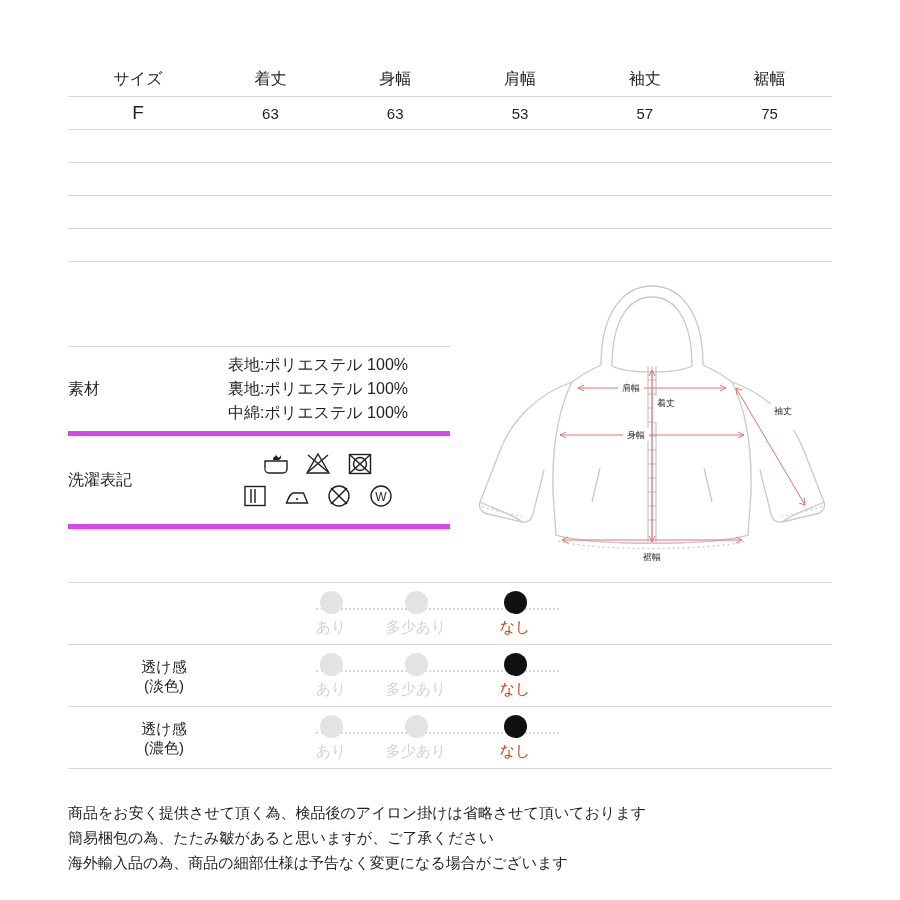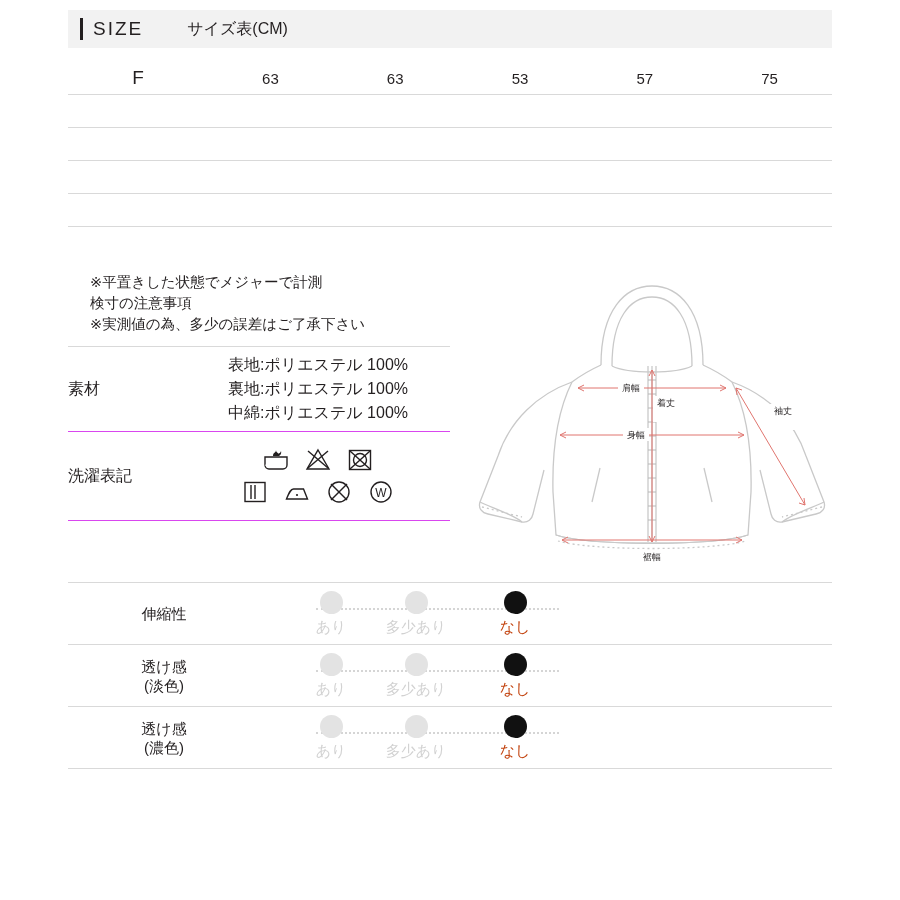--- a/index.html
+++ b/index.html
@@ -101,21 +101,21 @@
   .spec-table {
     position: absolute;
     left: 68px;
     top: 346px;
     width: 382px;
     border-collapse: collapse;
     table-layout: fixed;
   }
   .spec-table td {
     border-top: 1px solid #d9d9d9;
-    border-bottom: 1px solid #d946ef;
+    border-bottom: 5px solid #d946ef;
     padding: 0;
     vertical-align: middle;
     font-size: 16px;
     color: #231f20;
   }
   .spec-table td.key {
     width: 118px;
     text-align: left;
   }
   .spec-table td.val {
@@ -231,36 +231,39 @@
     line-height: 25px;
     color: #231f20;
     white-space: pre-line;
   }
 </style>
 </head>
 <body>
 
 <div class="page">
 
-  <div class="size-header">
-    <div class="size-bar"></div>
-    <div class="size-label">SIZE</div>
-    <div class="size-sub">サイズ表(CM)</div>
-  </div>
 
   <table class="meas-table">
     <colgroup>
       <col class="c0">
         <col>
         <col>
         <col>
         <col>
         <col>
     </colgroup>
     <tbody>
+      <tr class="head">
+        <td>サイズ</td>
+        <td>着丈</td>
+        <td>身幅</td>
+        <td>肩幅</td>
+        <td>袖丈</td>
+        <td>裾幅</td>
+      </tr>
       <tr class="values">
         <td class="size-col">F</td>
         <td>63</td>
         <td>63</td>
         <td>53</td>
         <td>57</td>
         <td>75</td>
       </tr>
       <tr class="blank">
           <td></td>
@@ -290,23 +293,20 @@
           <td></td>
           <td></td>
           <td></td>
           <td></td>
           <td></td>
           <td></td>
         </tr>
     </tbody>
   </table>
 
-  <div class="note">※平置きした状態でメジャーで計測
-検寸の注意事項
-※実測値の為、多少の誤差はご了承下さい</div>
 
   <table class="spec-table">
     <tbody>
       <tr class="row-mat">
         <td class="key">素材</td>
         <td class="val" style="white-space:pre-line;">表地:ポリエステル 100%
 裏地:ポリエステル 100%
 中綿:ポリエステル 100%</td>
       </tr>
       <tr class="row-wash">
@@ -451,23 +451,20 @@
         <text x="323" y="144" text-anchor="middle">袖丈</text>
 
         <text x="192" y="290" text-anchor="middle">裾幅</text>
       </g>
     </svg>
   </div>
 
   <div class="props">
 
     <div class="prop-row">
-      <div class="prop-label">
-        <span>伸縮性</span>
-      </div>
       <div class="scale">
         <div class="dotline"></div>
         <div class="opt o1">
           <div class="dot"></div>
           <div class="txt">あり</div>
         </div>
         <div class="opt o2">
           <div class="dot"></div>
           <div class="txt">多少あり</div>
         </div>
@@ -517,14 +514,17 @@
         </div>
         <div class="opt o3 on">
           <div class="dot"></div>
           <div class="txt">なし</div>
         </div>
       </div>
     </div>
 
   </div>
 
+  <div class="footer">商品をお安く提供させて頂く為、検品後のアイロン掛けは省略させて頂いております
+簡易梱包の為、たたみ皺があると思いますが、ご了承ください
+海外輸入品の為、商品の細部仕様は予告なく変更になる場合がございます</div>
 
 </div>
 
 </body></html>

